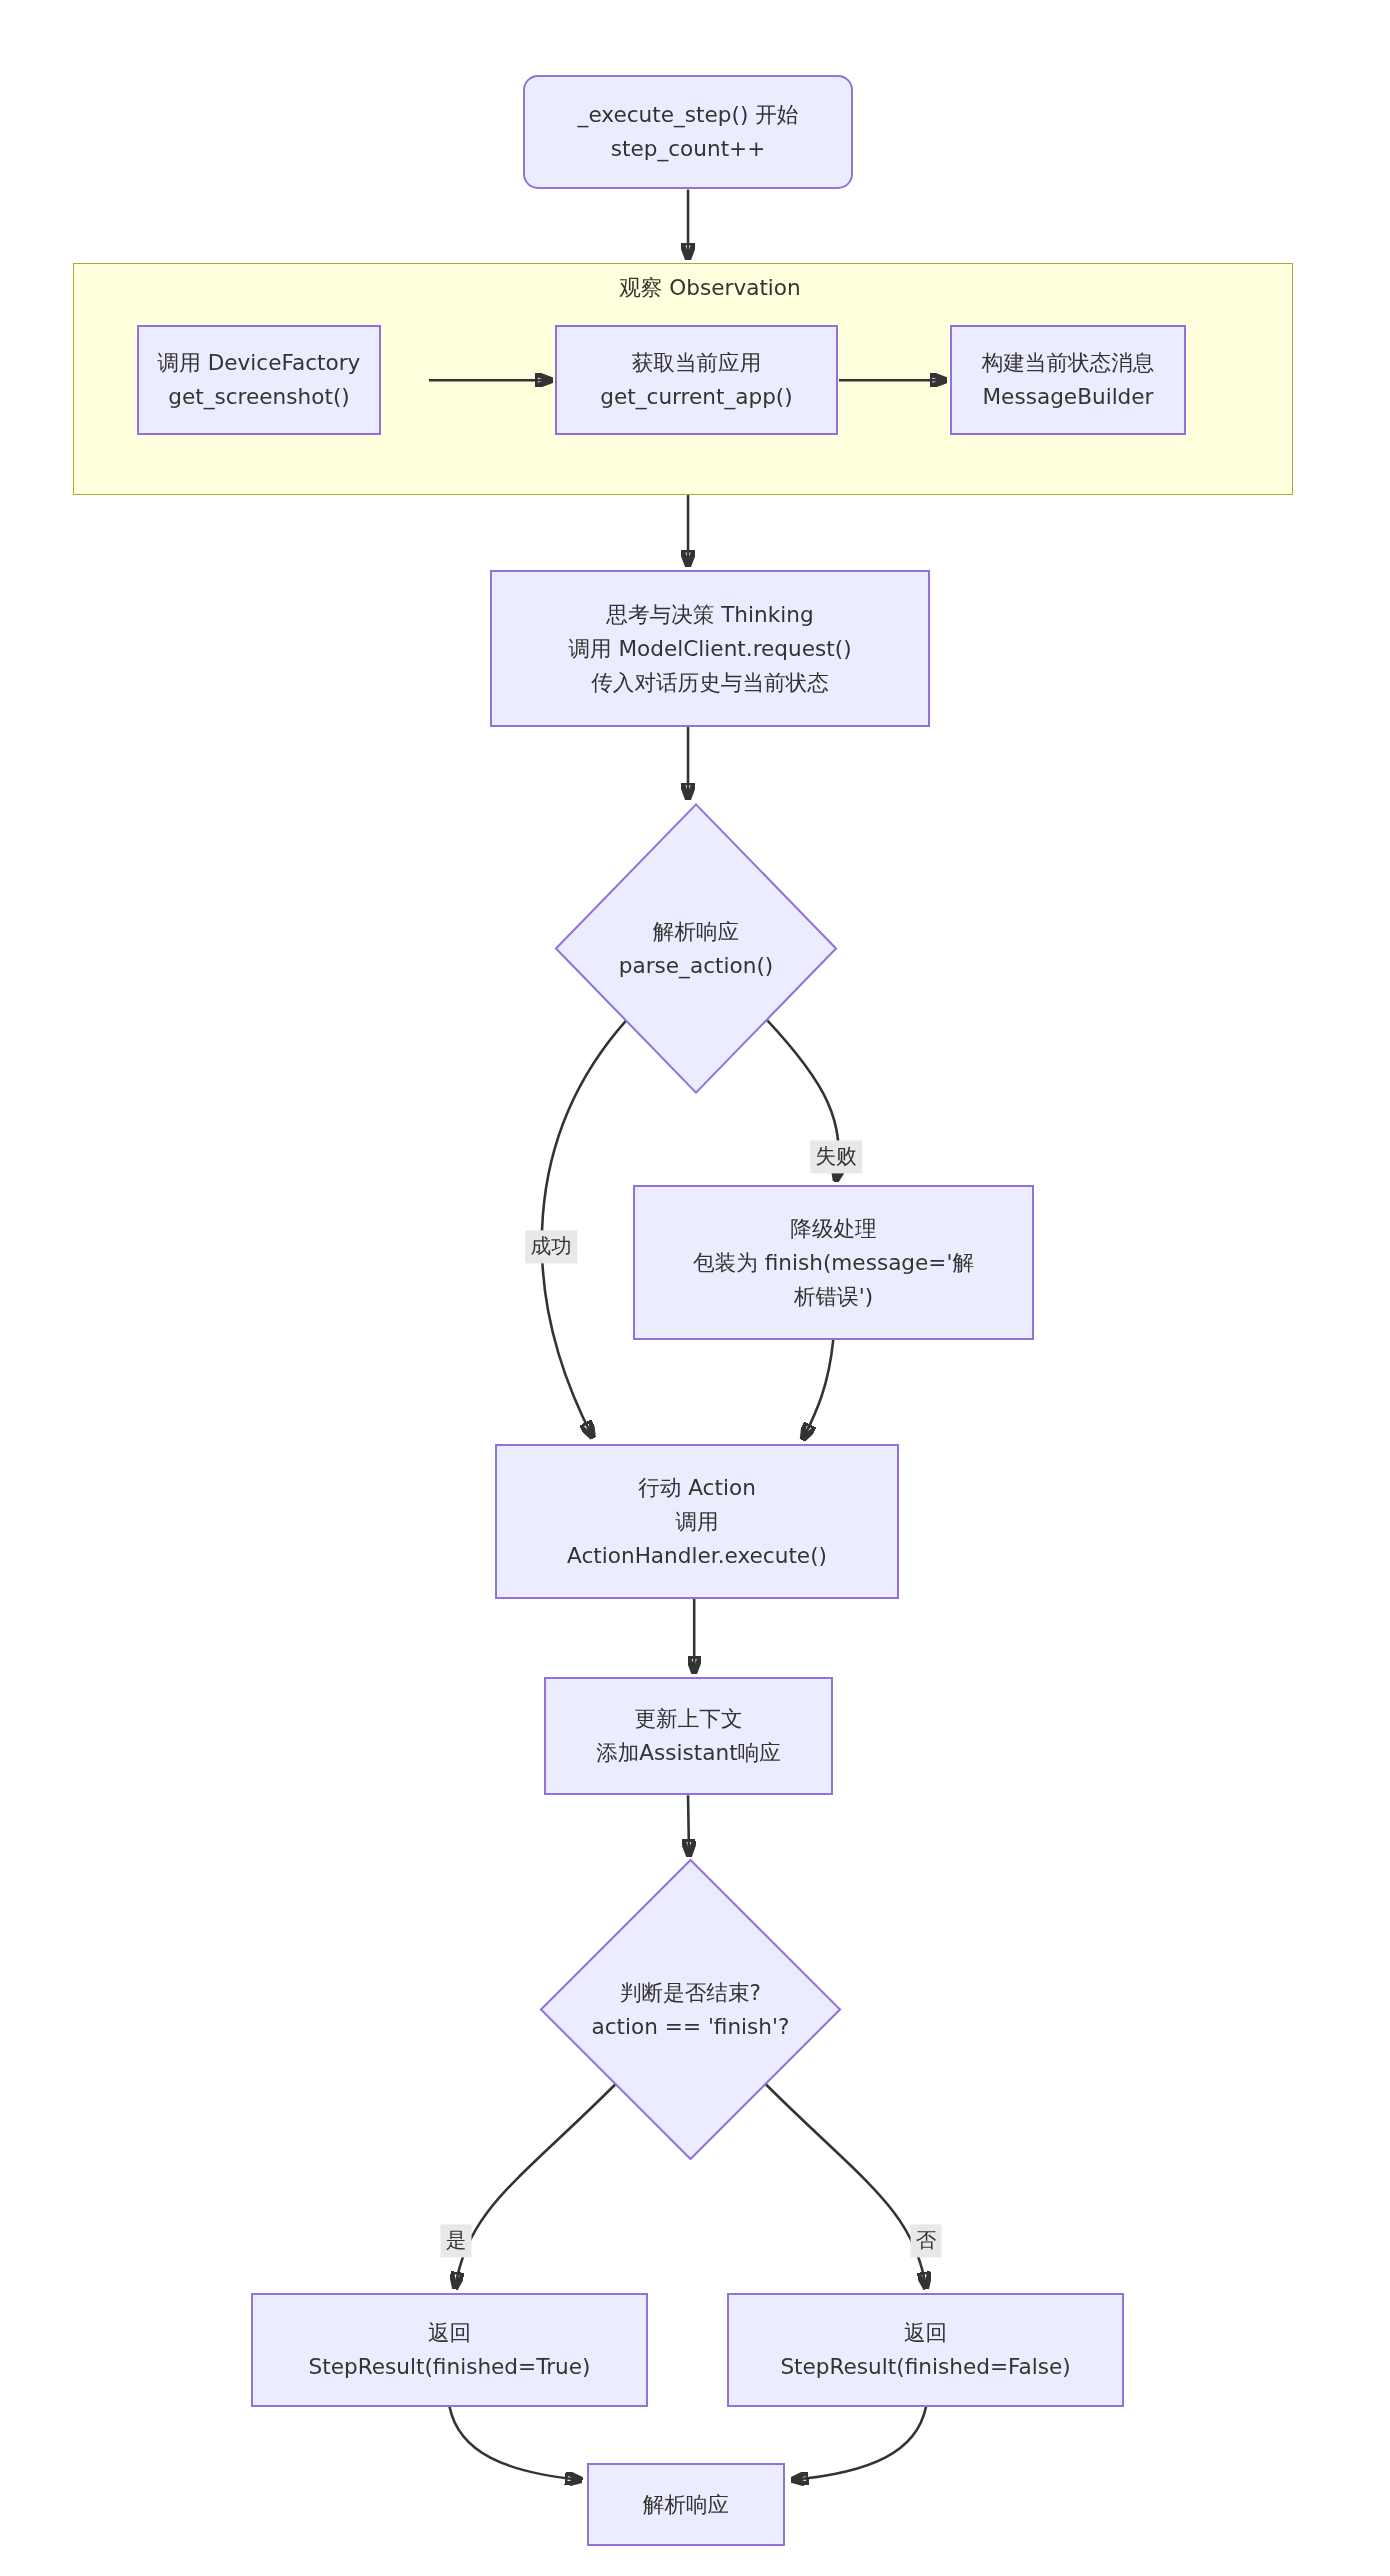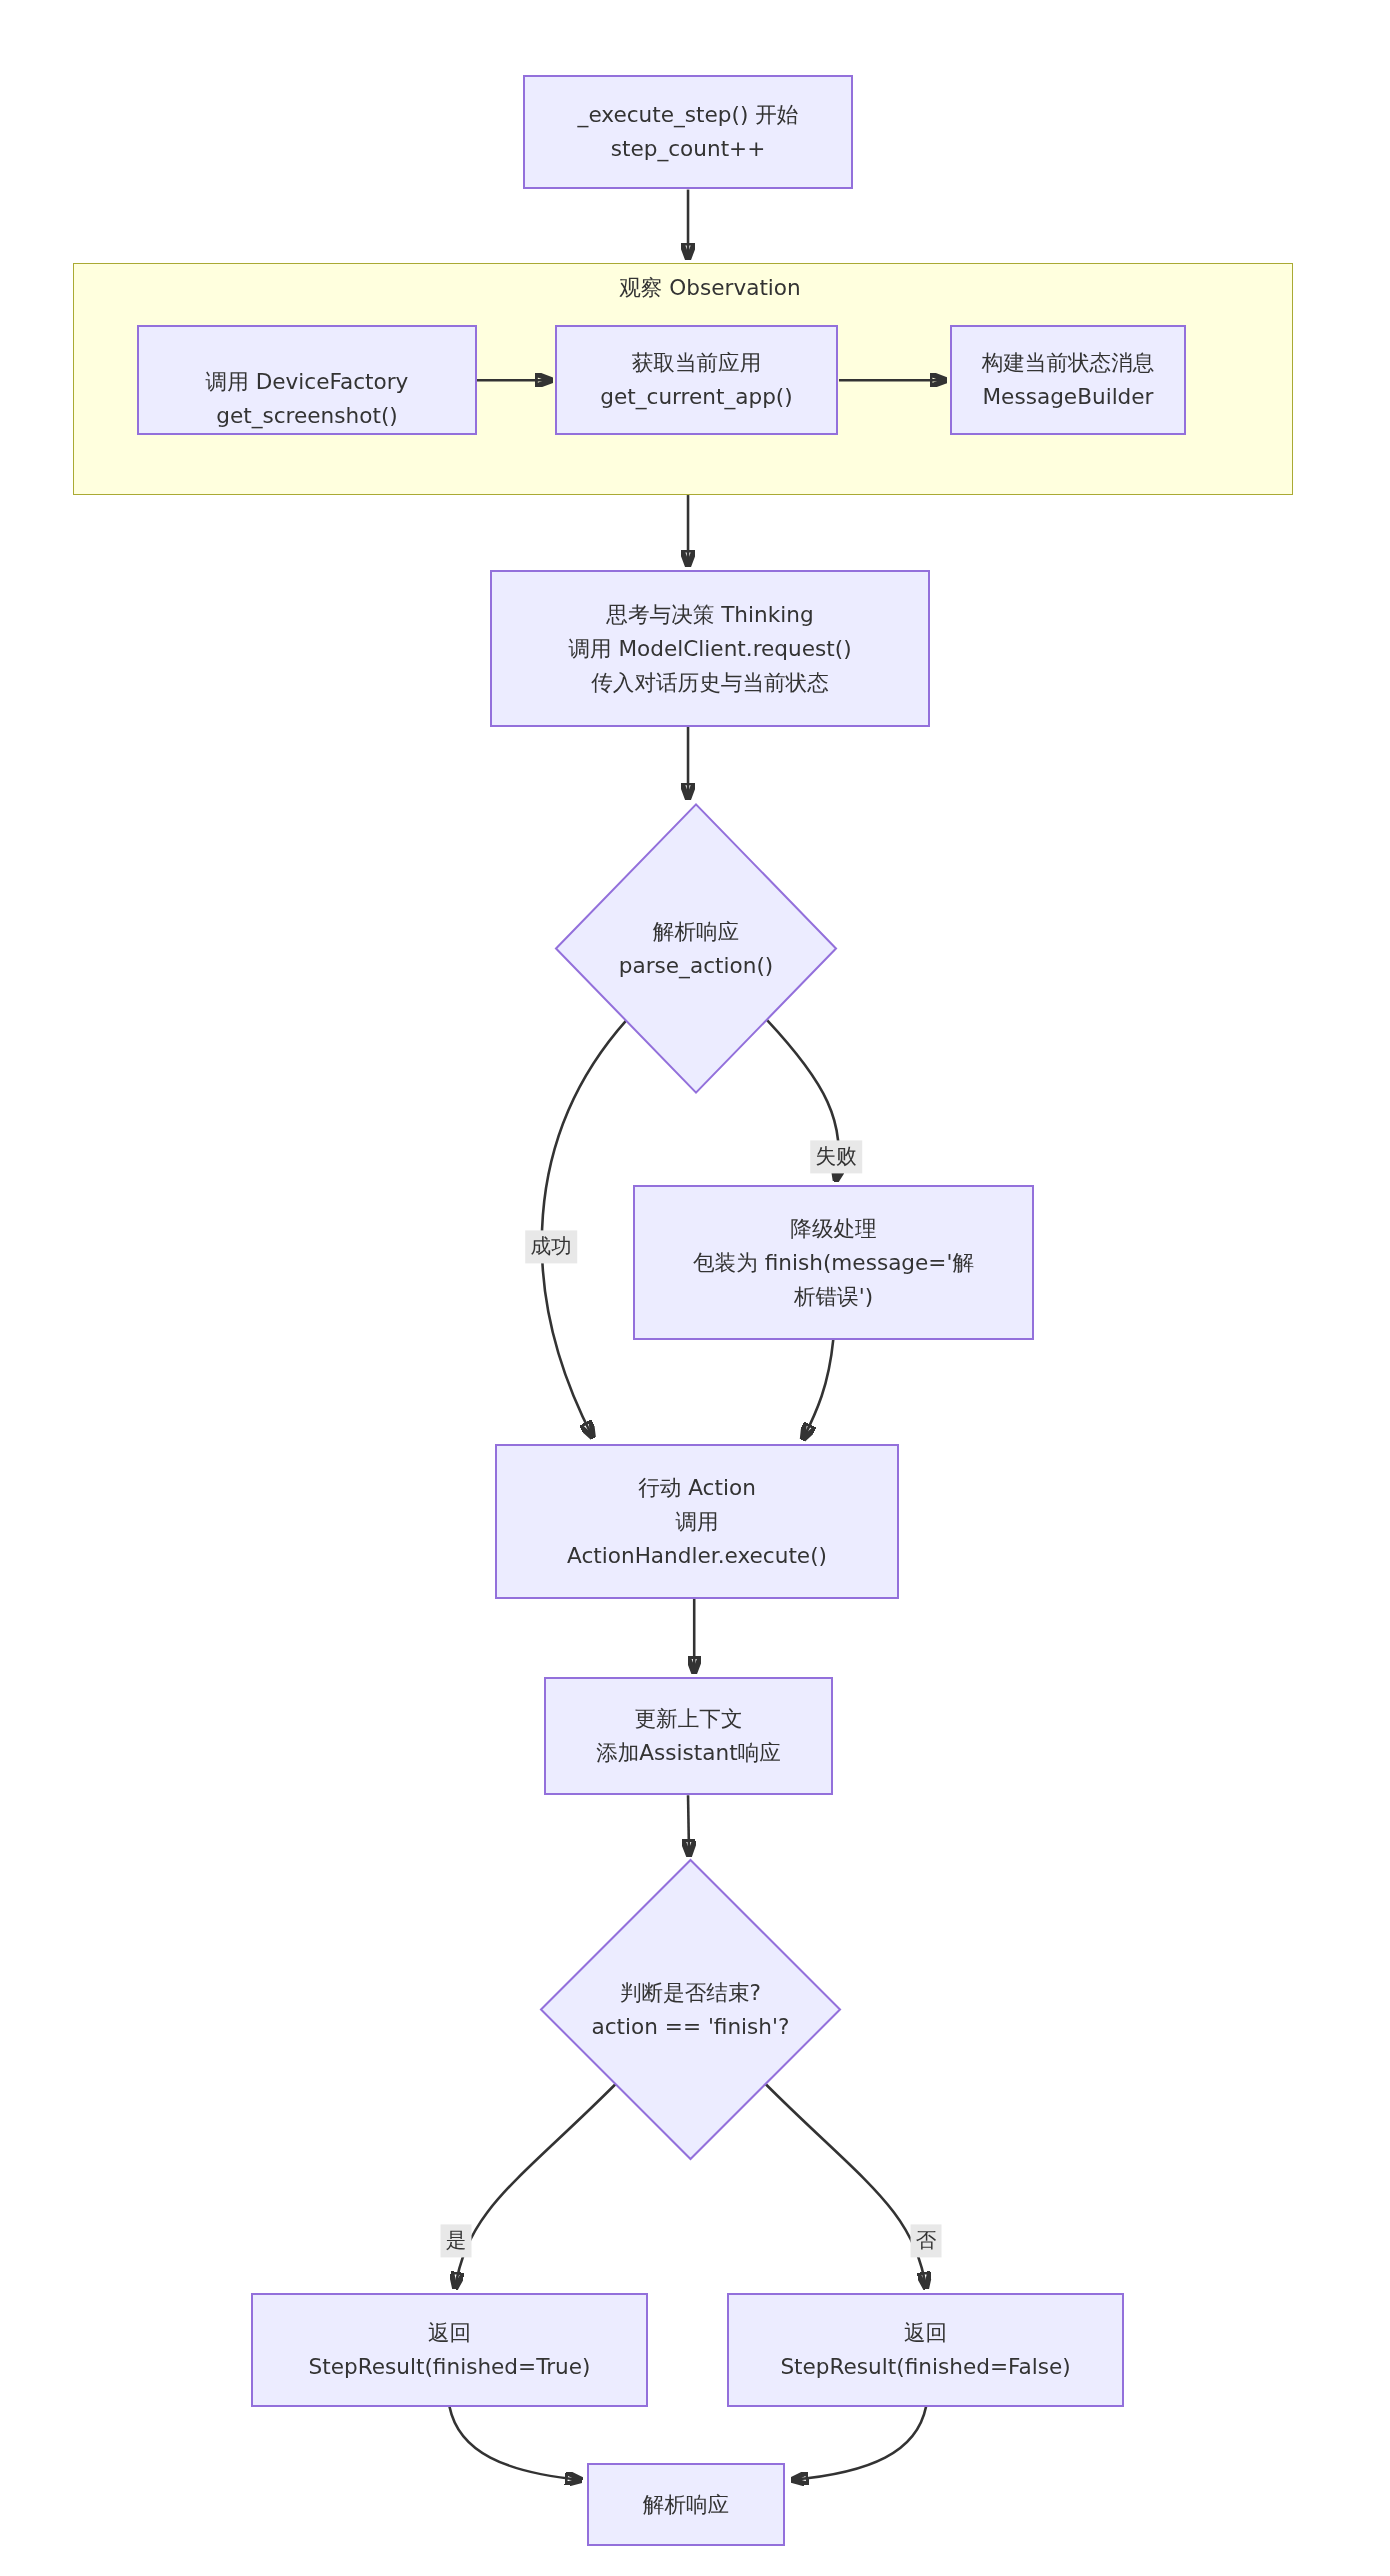--- a/index.html
+++ b/index.html
@@ -73,26 +73,26 @@
     <path d="M 1335 3485 L 1337 3602" marker-end="url(#arrow)"></path>
     <path d="M 1195 4045 C 1010 4230, 905 4290, 883 4442" marker-end="url(#arrow)"></path>
     <path d="M 1485 4045 C 1670 4230, 1775 4290, 1797 4442" marker-end="url(#arrow)"></path>
     <path d="M 872 4672 C 890 4760, 980 4800, 1128 4814" marker-end="url(#arrow)"></path>
     <path d="M 1797 4672 C 1779 4760, 1690 4800, 1537 4814" marker-end="url(#arrow)"></path>
   </svg>
 
   <div class="subgraph" style="left:73px;top:263px;width:1220px;height:232px;"></div>
   <div class="subgraph-title" style="left:73px;top:272px;width:1220px;">观察 Observation</div>
 
-  <div class="node" style="left:523px;top:75px;width:330px;height:114px;">
+  <div class="node" style="left:523px;top:75px;width:330px;height:114px;border-radius:15px;">
     <span class="node-text">_execute_step() 开始
 step_count++</span>
   </div>
 
-  <div class="node" style="left:137px;top:325px;width:340px;height:110px;align-items:flex-end;">
+  <div class="node" style="left:137px;top:325px;width:244px;height:110px;">
     <span class="node-text">调用 DeviceFactory
 get_screenshot()</span>
   </div>
 
   <div class="node" style="left:555px;top:325px;width:283px;height:110px;">
     <span class="node-text">获取当前应用
 get_current_app()</span>
   </div>
 
   <div class="node" style="left:950px;top:325px;width:236px;height:110px;">

